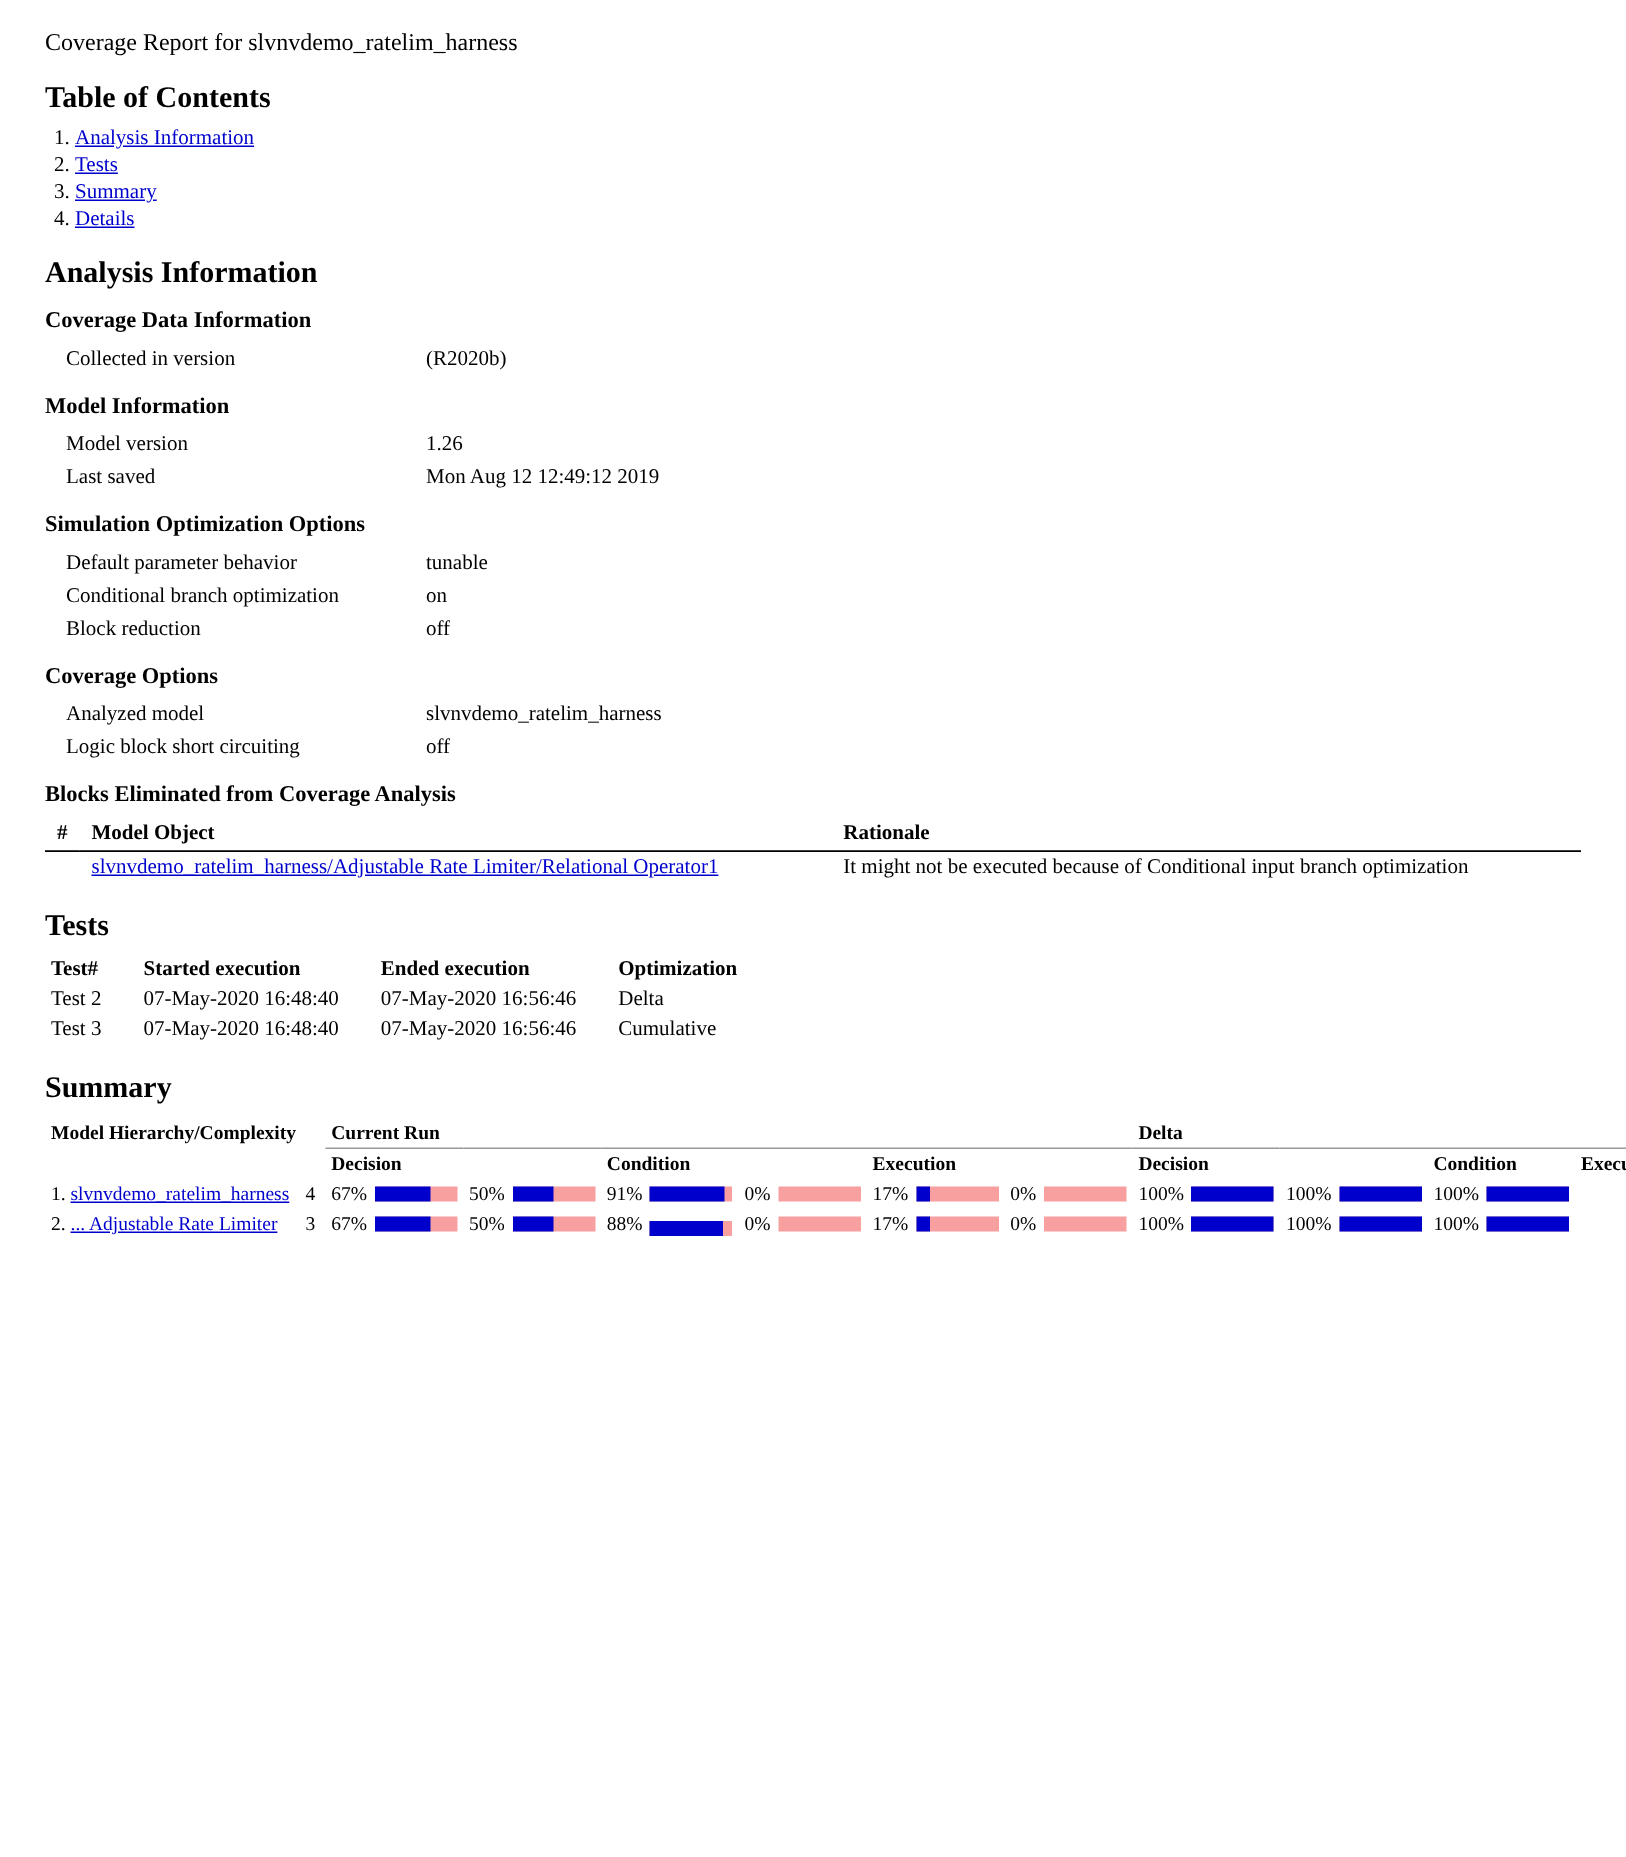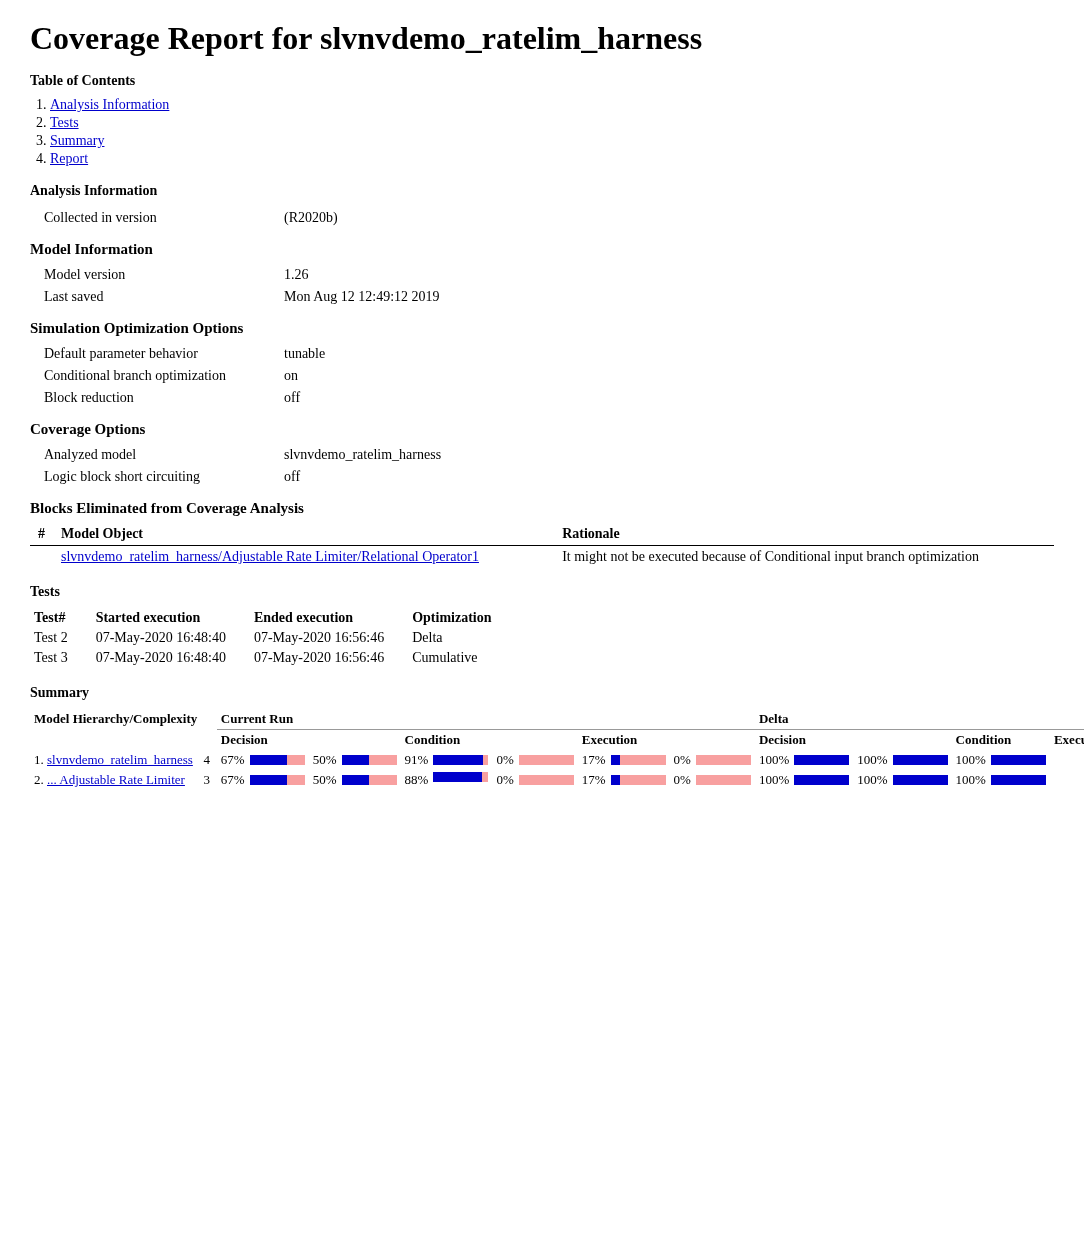--- a/index.html
+++ b/index.html
@@ -5,27 +5,27 @@
     * { box-sizing: border-box; margin: 0; padding: 0; }
     body {
       font-family: serif;
       font-size: 14px;
       background: #fff;
       color: #000;
       padding: 20px 30px;
       max-width: 1084px;
     }
     h1 {
-      font-size: 32px;
-      font-weight: bold;
+      font-size: 16px;
+      font-weight: normal;
       margin-bottom: 16px;
       font-family: serif;
     }
     h2 {
-      font-size: 14px;
+      font-size: 20px;
       font-weight: bold;
       margin: 16px 0 8px 0;
     }
     h3 {
       font-size: 15px;
       font-weight: bold;
       margin: 12px 0 6px 0;
     }
     .toc {
       margin: 8px 0 16px 20px;
@@ -116,27 +116,28 @@
 <body>
 
 <h1>Coverage Report for slvnvdemo_ratelim_harness</h1>
 
 <div class="section">
   <h2>Table of Contents</h2>
   <ol class="toc">
     <li><a href="#analysis">Analysis Information</a></li>
     <li><a href="#tests">Tests</a></li>
     <li><a href="#summary">Summary</a></li>
-    <li><a href="#details">Report</a></li>
+    <li><a href="#details">Details</a></li>
   </ol>
 </div>
 
 <div id="analysis" class="section">
   <h2>Analysis Information</h2>
 
+  <h3>Coverage Data Information</h3>
   <table class="info-table">
     <tbody>
       <tr>
         <td>Collected in version</td>
         <td>(R2020b)</td>
       </tr>
     </tbody>
   </table>
 
   <h3>Model Information</h3>
@@ -323,21 +324,21 @@
               <span style="display: inline-block; width: 55px; height: 10px; background: rgb(248, 160, 160); position: relative; vertical-align: middle; margin-left: 3px;">
                 <span style="display: inline-block; height: 10px; width: 67%; background: rgb(0, 0, 204); position: absolute; left: 0px; top: 0px;"></span>
               </span>
             </span></td>
           <td style="vertical-align: middle; padding-right: 4px;"><span style="display: inline-flex; align-items: center; gap: 2px;">
               <span style="font-size: 13px;">50%</span>
               <span style="display: inline-block; width: 55px; height: 10px; background: rgb(248, 160, 160); position: relative; vertical-align: middle; margin-left: 3px;">
                 <span style="display: inline-block; height: 10px; width: 50%; background: rgb(0, 0, 204); position: absolute; left: 0px; top: 0px;"></span>
               </span>
             </span></td>
-          <td style="vertical-align: middle; padding-right: 4px;"><span style="display: inline-flex; align-items: flex-start; gap: 2px;">
+          <td style="vertical-align: middle; padding-right: 4px;"><span style="display: inline-flex; align-items: flex-end; gap: 2px;">
               <span style="font-size: 13px;">88%</span>
               <span style="display: inline-block; width: 55px; height: 10px; background: rgb(248, 160, 160); position: relative; vertical-align: middle; margin-left: 3px;">
                 <span style="display: inline-block; height: 10px; width: 88%; background: rgb(0, 0, 204); position: absolute; left: 0px; top: 0px;"></span>
               </span>
             </span></td>
           <td style="vertical-align: middle; padding-right: 4px;"><span style="display: inline-flex; align-items: center; gap: 2px;">
               <span style="font-size: 13px;">0%</span>
               <span style="display: inline-block; width: 55px; height: 10px; background: rgb(248, 160, 160); position: relative; vertical-align: middle; margin-left: 3px;">
                 <span style="display: inline-block; height: 10px; width: 0%; background: rgb(0, 0, 204); position: absolute; left: 0px; top: 0px;"></span>
               </span>

